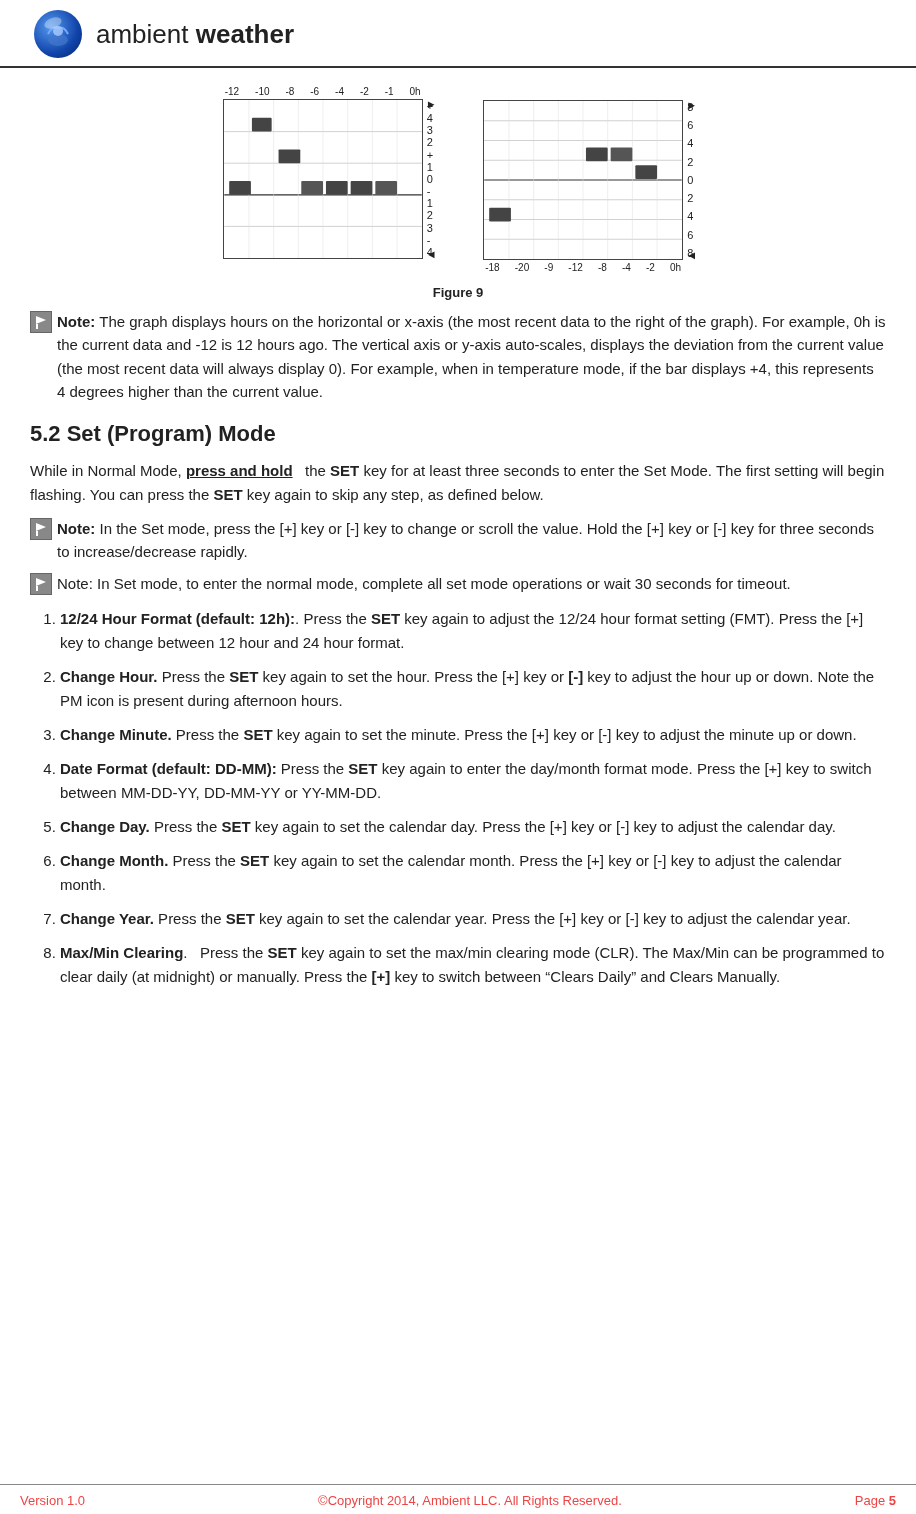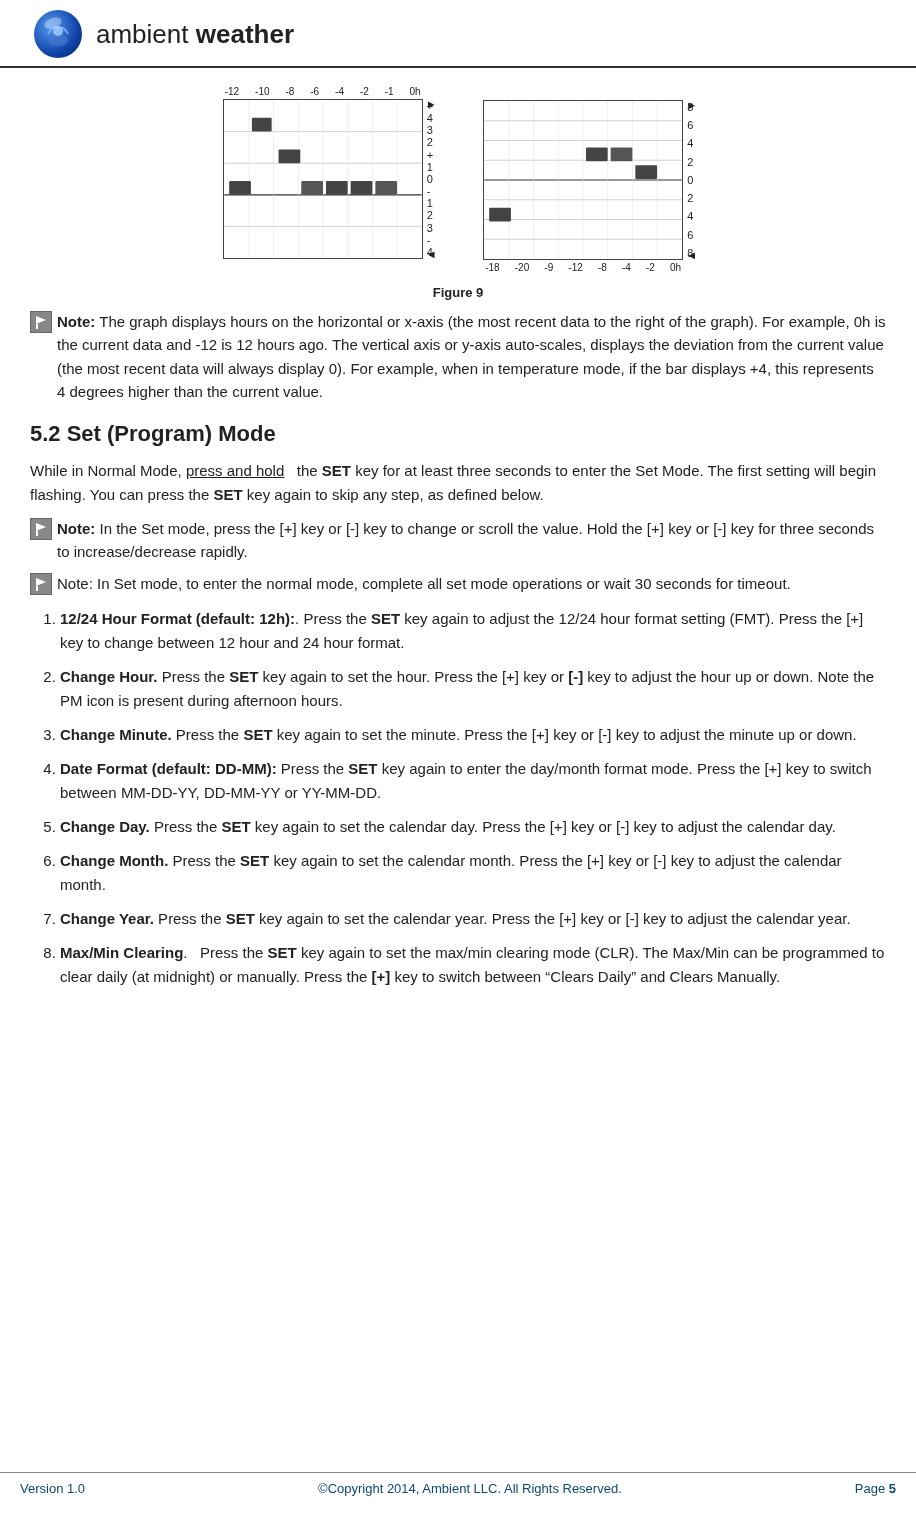--- a/index.html
+++ b/index.html
@@ -130,21 +130,21 @@
     }
 
     
     .body-para {
       line-height: 1.6;
       margin-bottom: 10px;
       font-size: 15px;
     }
 
     .underline-bold {
-      font-weight: normal;
+      font-weight: bold;
       text-decoration: underline;
       text-align: right;
     }
 
     
     ol.main-list {
       margin-left: 30px;
       margin-top: 8px;
     }
     ol.main-list li {
@@ -154,24 +154,24 @@
     }
 
     
     .footer {
       display: flex;
       justify-content: space-between;
       align-items: center;
       border-top: 1px solid #888;
       padding: 8px 20px 6px 20px;
       font-size: 13px;
-      color: #0c4a6e;
+      color: #ef4444;
       margin-top: auto;
       position: fixed;
-      bottom: 12px;
+      bottom: 0;
       width: 916px;
       background: #fff;
     }
 
     .page-content-wrap {
       min-height: 1460px;
     }
   </style>
 </head>
 <body>

